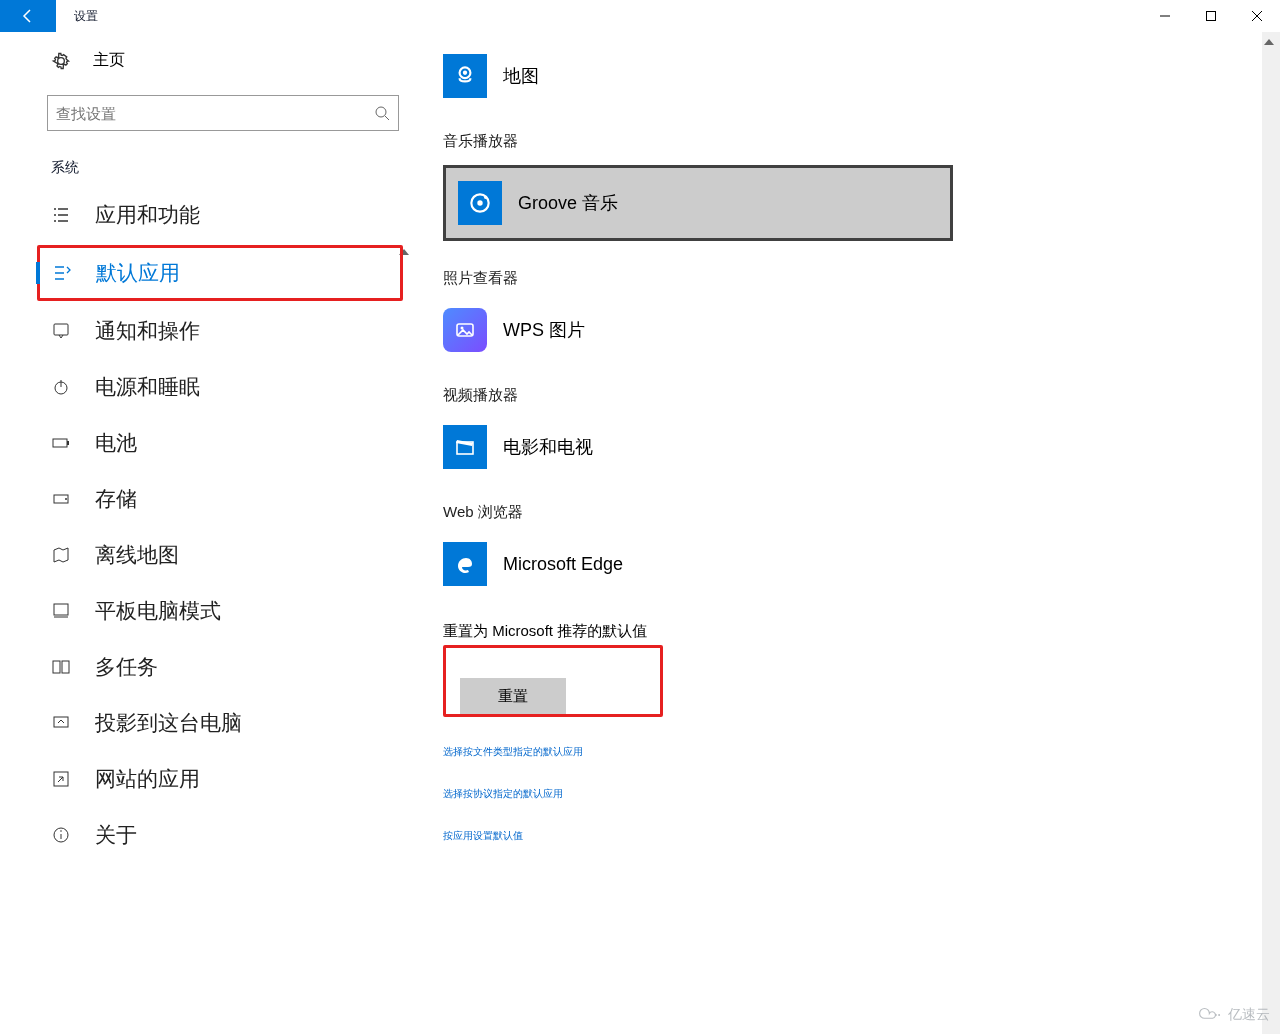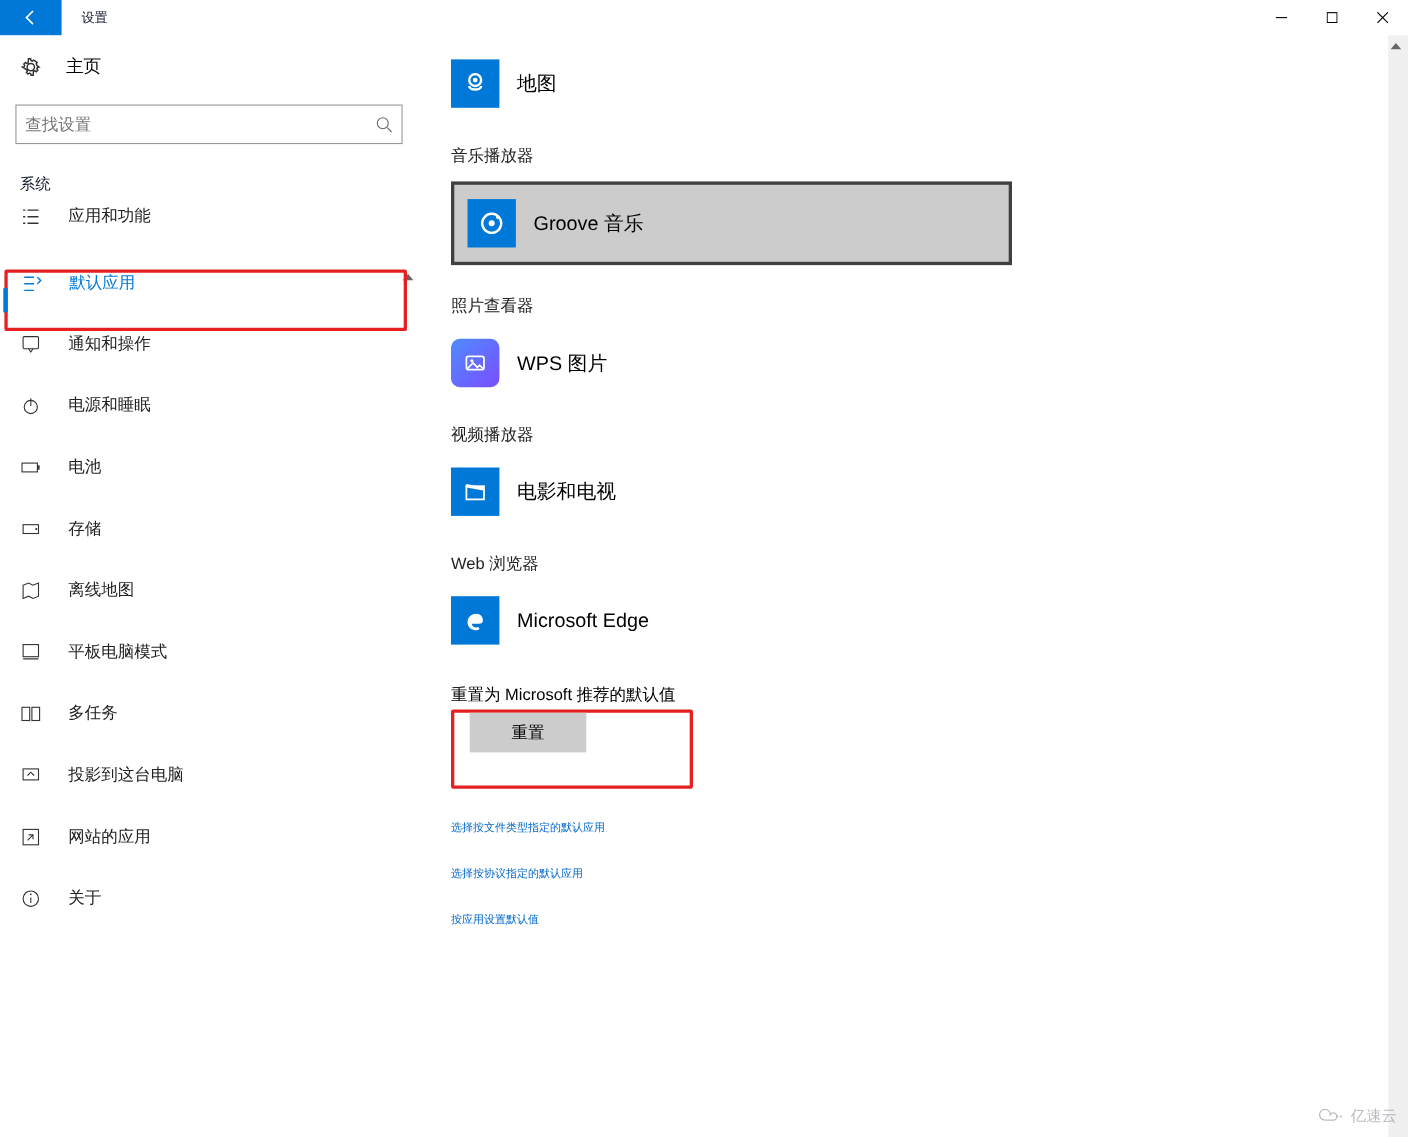--- a/index.html
+++ b/index.html
@@ -5,32 +5,32 @@
 * { box-sizing: border-box; margin: 0; padding: 0; font-family: "Microsoft YaHei", "Segoe UI", sans-serif; }
 body { background: #fff; width: 1280px; height: 1034px; overflow: hidden; position: relative; }
 
 .titlebar { height: 32px; display: flex; align-items: center; background: #fff; }
 .back-btn { width: 56px; height: 32px; background: #0078d7; display: flex; align-items: center; justify-content: center; color: #fff; }
 .title-txt { margin-left: 18px; font-size: 12px; color: #0f172a; }
 .win-controls { margin-left: auto; display: flex; }
 .win-btn { width: 46px; height: 32px; display: flex; align-items: center; justify-content: center; color: #333; }
 .win-btn svg { width: 10px; height: 10px; }
 
-.body-area { display: flex; height: calc(100% - 32px); }
+.body-area { display: flex; height: calc(100% - 32px); padding-left: 33px; }
 
 .sidebar { width: 380px; padding: 0 0 0 0; position: relative; }
 .home-row { display: flex; align-items: center; padding: 18px 0 18px 18px; font-size: 16px; }
 .home-row .gear { width: 20px; height: 20px; margin-right: 22px; }
 .search-box { margin: 6px 14px 18px 14px; height: 36px; border: 1px solid #999; display: flex; align-items: center; padding: 0 8px; }
 .search-box input { border: none; outline: none; flex: 1; font-size: 15px; background: transparent; }
 .search-box .mag { color: #666; }
 
 .section-label { padding: 10px 0 10px 18px; font-size: 14px; color: #0f172a; }
 
-.nav-item { display: flex; height: 56px; padding-left: 18px; font-size: 15px; color: #222; position: relative; }
+.nav-item { display: flex; align-items: center; height: 56px; padding-left: 18px; font-size: 21px; color: #222; position: relative; }
 .nav-item .nav-icon { width: 20px; height: 20px; margin-right: 24px; display: flex; align-items: center; justify-content: center; }
 .nav-item.active { color: #0078d7; }
 .nav-item.active::before { content:""; position:absolute; left:0; top:14px; bottom:14px; width:4px; background:#0078d7; }
 .nav-item.boxed { border:3px solid #e62020; border-radius:2px; margin: 2px 10px 2px 4px; padding-left: 12px; }
 .nav-item.boxed::before { left:-4px; }
 
 .content { flex: 1; position: relative; overflow: hidden; padding-left: 30px; padding-top: 4px; }
 .scroll-up { position:absolute; right:2px; top:0; width:18px; height:20px; display:flex; align-items:center; justify-content:center; color:#666; }
 .side-scroll-up { position:absolute; right:0; top:210px; width:18px; height:20px; display:flex; align-items:center; justify-content:center; color:#666; }
 .scrollbar-right { position:absolute; right:0; top:0; bottom:0; width:18px; background:#f0f0f0; }
@@ -39,21 +39,21 @@
 .app-row { display: flex; align-items: center; height: 56px; width: 500px; }
 .app-icon { width: 44px; height: 44px; display:flex; align-items:center; justify-content:center; color:#fff; font-size:22px; margin-right: 16px; }
 .app-icon.blue { background:#0078d7; }
 .app-icon.gradient { background: linear-gradient(135deg,#4e8cff,#7b4dff); border-radius:8px; }
 .app-name { font-size: 18px; }
 
 .app-row.selected { border:3px solid #404040; background:#cccccc; width:510px; height:76px; padding-left:8px; }
 .app-row.selected .app-icon { margin-left:4px; }
 
 .reset-title { font-size:15px; margin-top: 30px; }
-.reset-box { border:3px solid #e62020; border-radius:2px; width:220px; height:72px; margin-top:4px; display:flex; align-items:flex-start; padding-left:14px; }
+.reset-box { border:3px solid #e62020; border-radius:2px; width:220px; height:72px; margin-top:4px; display:flex; align-items:flex-end; padding-left:14px; }
 .reset-btn { width:106px; height:36px; background:#cccccc; border:none; font-size:15px; }
 
 .link { color:#0066cc; font-size:10px; margin-top:28px; display:block; width:fit-content; }
 .link + .link { }
 
 .watermark { position:absolute; right:10px; bottom:10px; font-size:14px; color:#9aa0a6; display:flex; align-items:center; gap:4px; opacity:.7;}
 .watermark svg{width:26px;height:18px;}
 
 svg { display:block; }
 </style>

